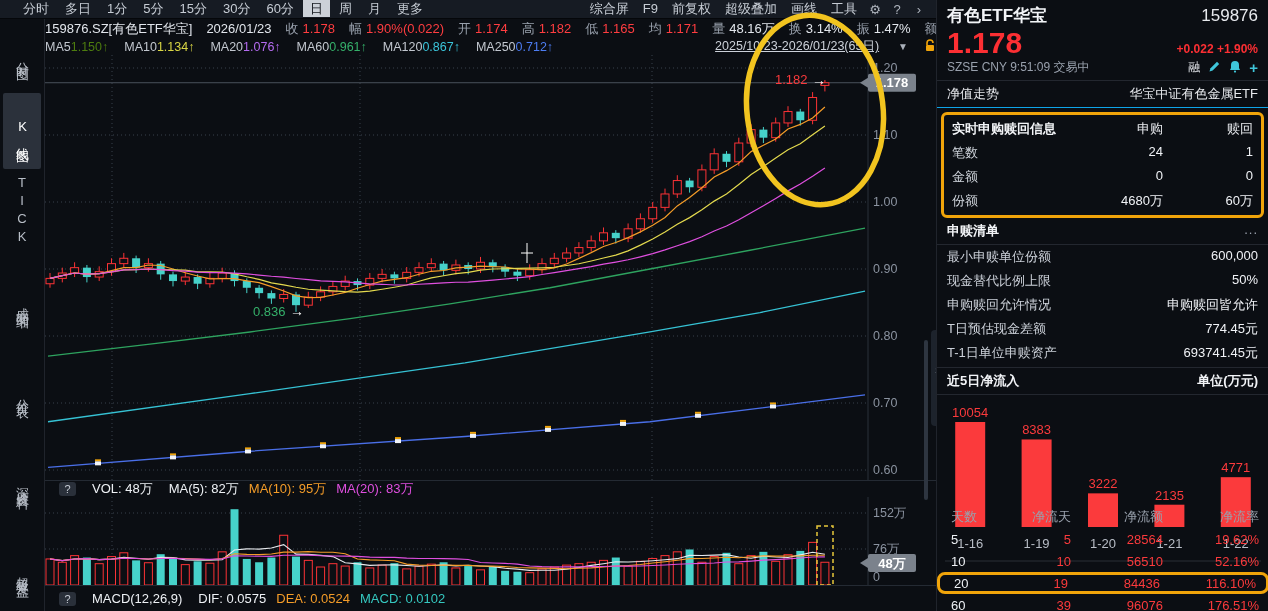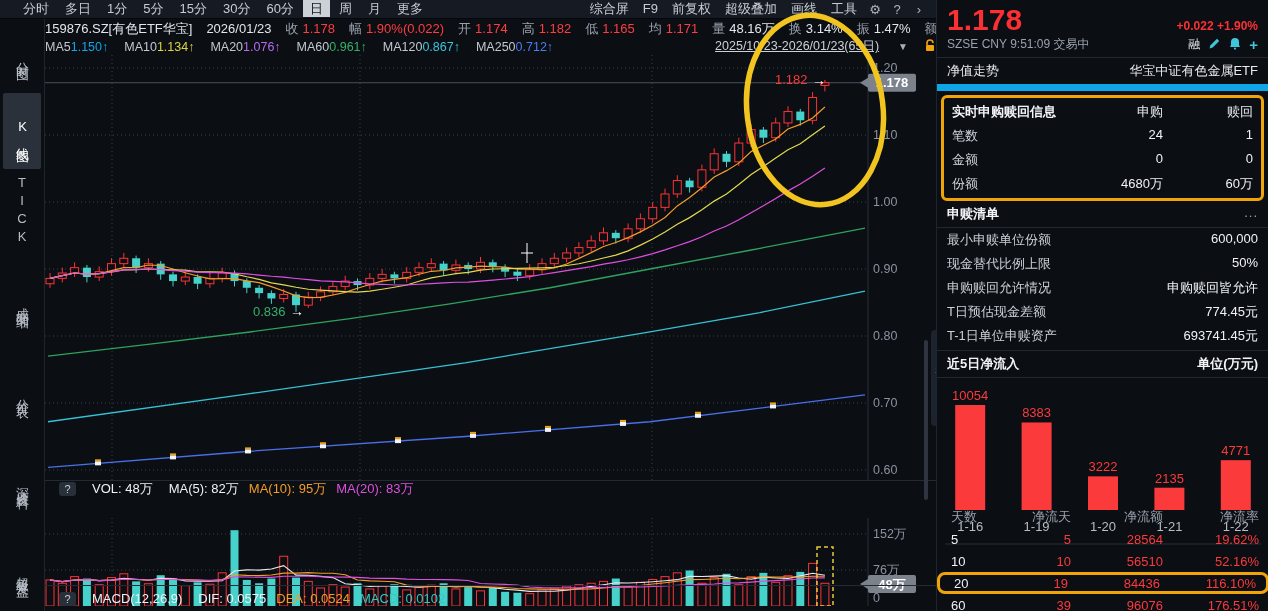--- a/index.html
+++ b/index.html
@@ -29,42 +29,42 @@
   
   .sidebar{position:absolute;left:0;top:19px;width:45px;height:592px;border-right:1px solid #20242c;
            display:flex;flex-direction:column;align-items:center;}
   .side-item{writing-mode:vertical-rl;text-orientation:upright;letter-spacing:3px;color:#b8bec7;
              font-size:13px;display:flex;align-items:center;justify-content:center;width:38px;cursor:default;}
   .side-item.active{background:#2b313b;color:#fff;border-radius:2px;}
   
   .chartwrap{position:absolute;left:45px;top:55px;width:891px;height:425px;}
   .volhead{position:absolute;left:45px;top:480px;width:891px;height:17px;border-top:1px solid #242a33;
            display:flex;align-items:center;gap:10px;font-size:13px;padding-left:14px;white-space:nowrap;}
-  .volwrap{position:absolute;left:45px;top:518px;width:891px;height:88px;}
+  .volwrap{position:absolute;left:45px;top:497px;width:891px;height:88px;}
   .macdrow{position:absolute;left:45px;top:585px;width:891px;height:26px;border-top:1px solid #242a33;
            display:flex;align-items:center;gap:10px;font-size:13px;padding-left:14px;white-space:nowrap;}
   .help{display:inline-flex;align-items:center;justify-content:center;width:17px;height:14px;
         background:#2a303a;color:#c6cbd3;border-radius:3px;font-size:11px;}
   .orange{color:#f49c28;} .magenta{color:#df4fdf;} .cyan{color:#35c8c0;} .whitev{color:#eef1f5;margin-left:6px;}
   
   .handle{position:absolute;left:931px;top:330px;width:14px;height:96px;background:#1d232c;
           border-radius:4px;color:#8a919c;font-size:11px;text-align:center;line-height:80px;}
   .scrollthumb{position:absolute;left:924px;top:340px;width:4px;height:160px;background:#2e3540;border-radius:2px;}
   
   .rpanel{position:absolute;left:936px;top:0;width:332px;height:611px;background:#0b0e13;
           border-left:1px solid #20242c;}
   .rp-head{padding:4px 10px 0 10px;}
   .rp-row{display:flex;justify-content:space-between;align-items:baseline;}
   .rp-name{font-size:17px;font-weight:bold;color:#f2f4f7;}
   .rp-code{font-size:17px;color:#e8eaee;}
   .rp-price{font-size:30px;font-weight:bold;color:#fc2f33;line-height:32px;}
   .rp-chg{font-size:12px;font-weight:bold;color:#fc2f33;}
   .rp-sub{font-size:12px;color:#99a1ad;display:flex;gap:8px;align-items:center;}
   .rp-icons{display:flex;gap:8px;align-items:center;color:#e4e7ec;font-size:12px;}
-  .navrow{margin-top:4px;border-top:1px solid #23272f;border-bottom:7px solid #0ea5e9;
+  .navrow{margin-top:4px;border-top:1px solid #23272f;border-bottom:1px solid #0ea5e9;
           padding:4px 10px;display:flex;justify-content:space-between;color:#e8eaee;}
   .rtbox{margin:4px 4px 0 4px;border:3px solid #f0a40a;border-radius:6px;padding:2px 8px;}
   .rtbox .r{display:grid;grid-template-columns:118px 1fr 90px;padding:3px 0;}
   .rtbox .r :nth-child(2),.rtbox .r :nth-child(3){text-align:right;color:#f0f2f6;}
   .rtbox .r .t{font-weight:bold;color:#f2f4f7;} .rtbox .r .l{color:#cfd4db;}
   .rtbox .r .h{color:#e8eaee;font-weight:normal;}
   .secrow{border-bottom:1px solid #23272f;padding:4px 10px;display:flex;justify-content:space-between;}
   .sec-t{font-weight:bold;color:#f2f4f7;} .more{color:#9aa1ad;letter-spacing:1px;}
   .kv{display:flex;justify-content:space-between;padding:3px 10px;}
   .kv .k{color:#ccd1d9;} .kv .v{color:#f0f2f6;}
@@ -135,21 +135,21 @@
         </span>
       </span>
     <span class="grp">
         <span class="lab">额</span>
       <span class="wp">WP</span>
       </span>
   </div>
 
   <div class="marow">
     <span id="mas" style="display: inline-flex; gap: 16px;">
-        <span class="grp"><span style="color: rgb(194, 199, 207);">MA5</span><span style="color: #0ea5e9;">1.150↑</span></span>
+        <span class="grp"><span style="color: rgb(194, 199, 207);">MA5</span><span style="color: #4d7c0f;">1.150↑</span></span>
         <span class="grp"><span style="color: rgb(194, 199, 207);">MA10</span><span style="color: rgb(216, 213, 68);">1.134↑</span></span>
         <span class="grp"><span style="color: rgb(194, 199, 207);">MA20</span><span style="color: rgb(180, 107, 240);">1.076↑</span></span>
         <span class="grp"><span style="color: rgb(194, 199, 207);">MA60</span><span style="color: rgb(53, 176, 106);">0.961↑</span></span>
         <span class="grp"><span style="color: rgb(194, 199, 207);">MA120</span><span style="color: rgb(59, 196, 218);">0.867↑</span></span>
         <span class="grp"><span style="color: rgb(194, 199, 207);">MA250</span><span style="color: rgb(77, 125, 242);">0.712↑</span></span>
       </span>
     <span class="sp"></span>
     <span class="range">2025/10/23-2026/01/23(65日)</span>
     <span class="caret">▼</span>
     <span>
@@ -447,20 +447,24 @@
     <span class="orange"><span>DEA:</span> <span>0.0524</span></span>
     <span class="cyan"><span>MACD:</span> <span>0.0102</span></span>
   </div>
 
   <div class="scrollthumb"></div>
   <div class="handle">»</div>
 
   <div class="rpanel">
     <div class="rp-head">
       <div class="rp-row">
+        <span class="rp-name">有色ETF华宝</span>
+        <span class="rp-code">159876</span>
+      </div>
+      <div class="rp-row">
         <span class="rp-price">1.178</span>
         <span class="rp-chg"><span>+0.022</span>
           <span>+1.90%</span></span>
       </div>
       <div class="rp-row rp-sub">
         <span>
           <span>SZSE</span>
           <span>CNY</span>
           <span>9:51:09</span>
           <span>交易中</span>

